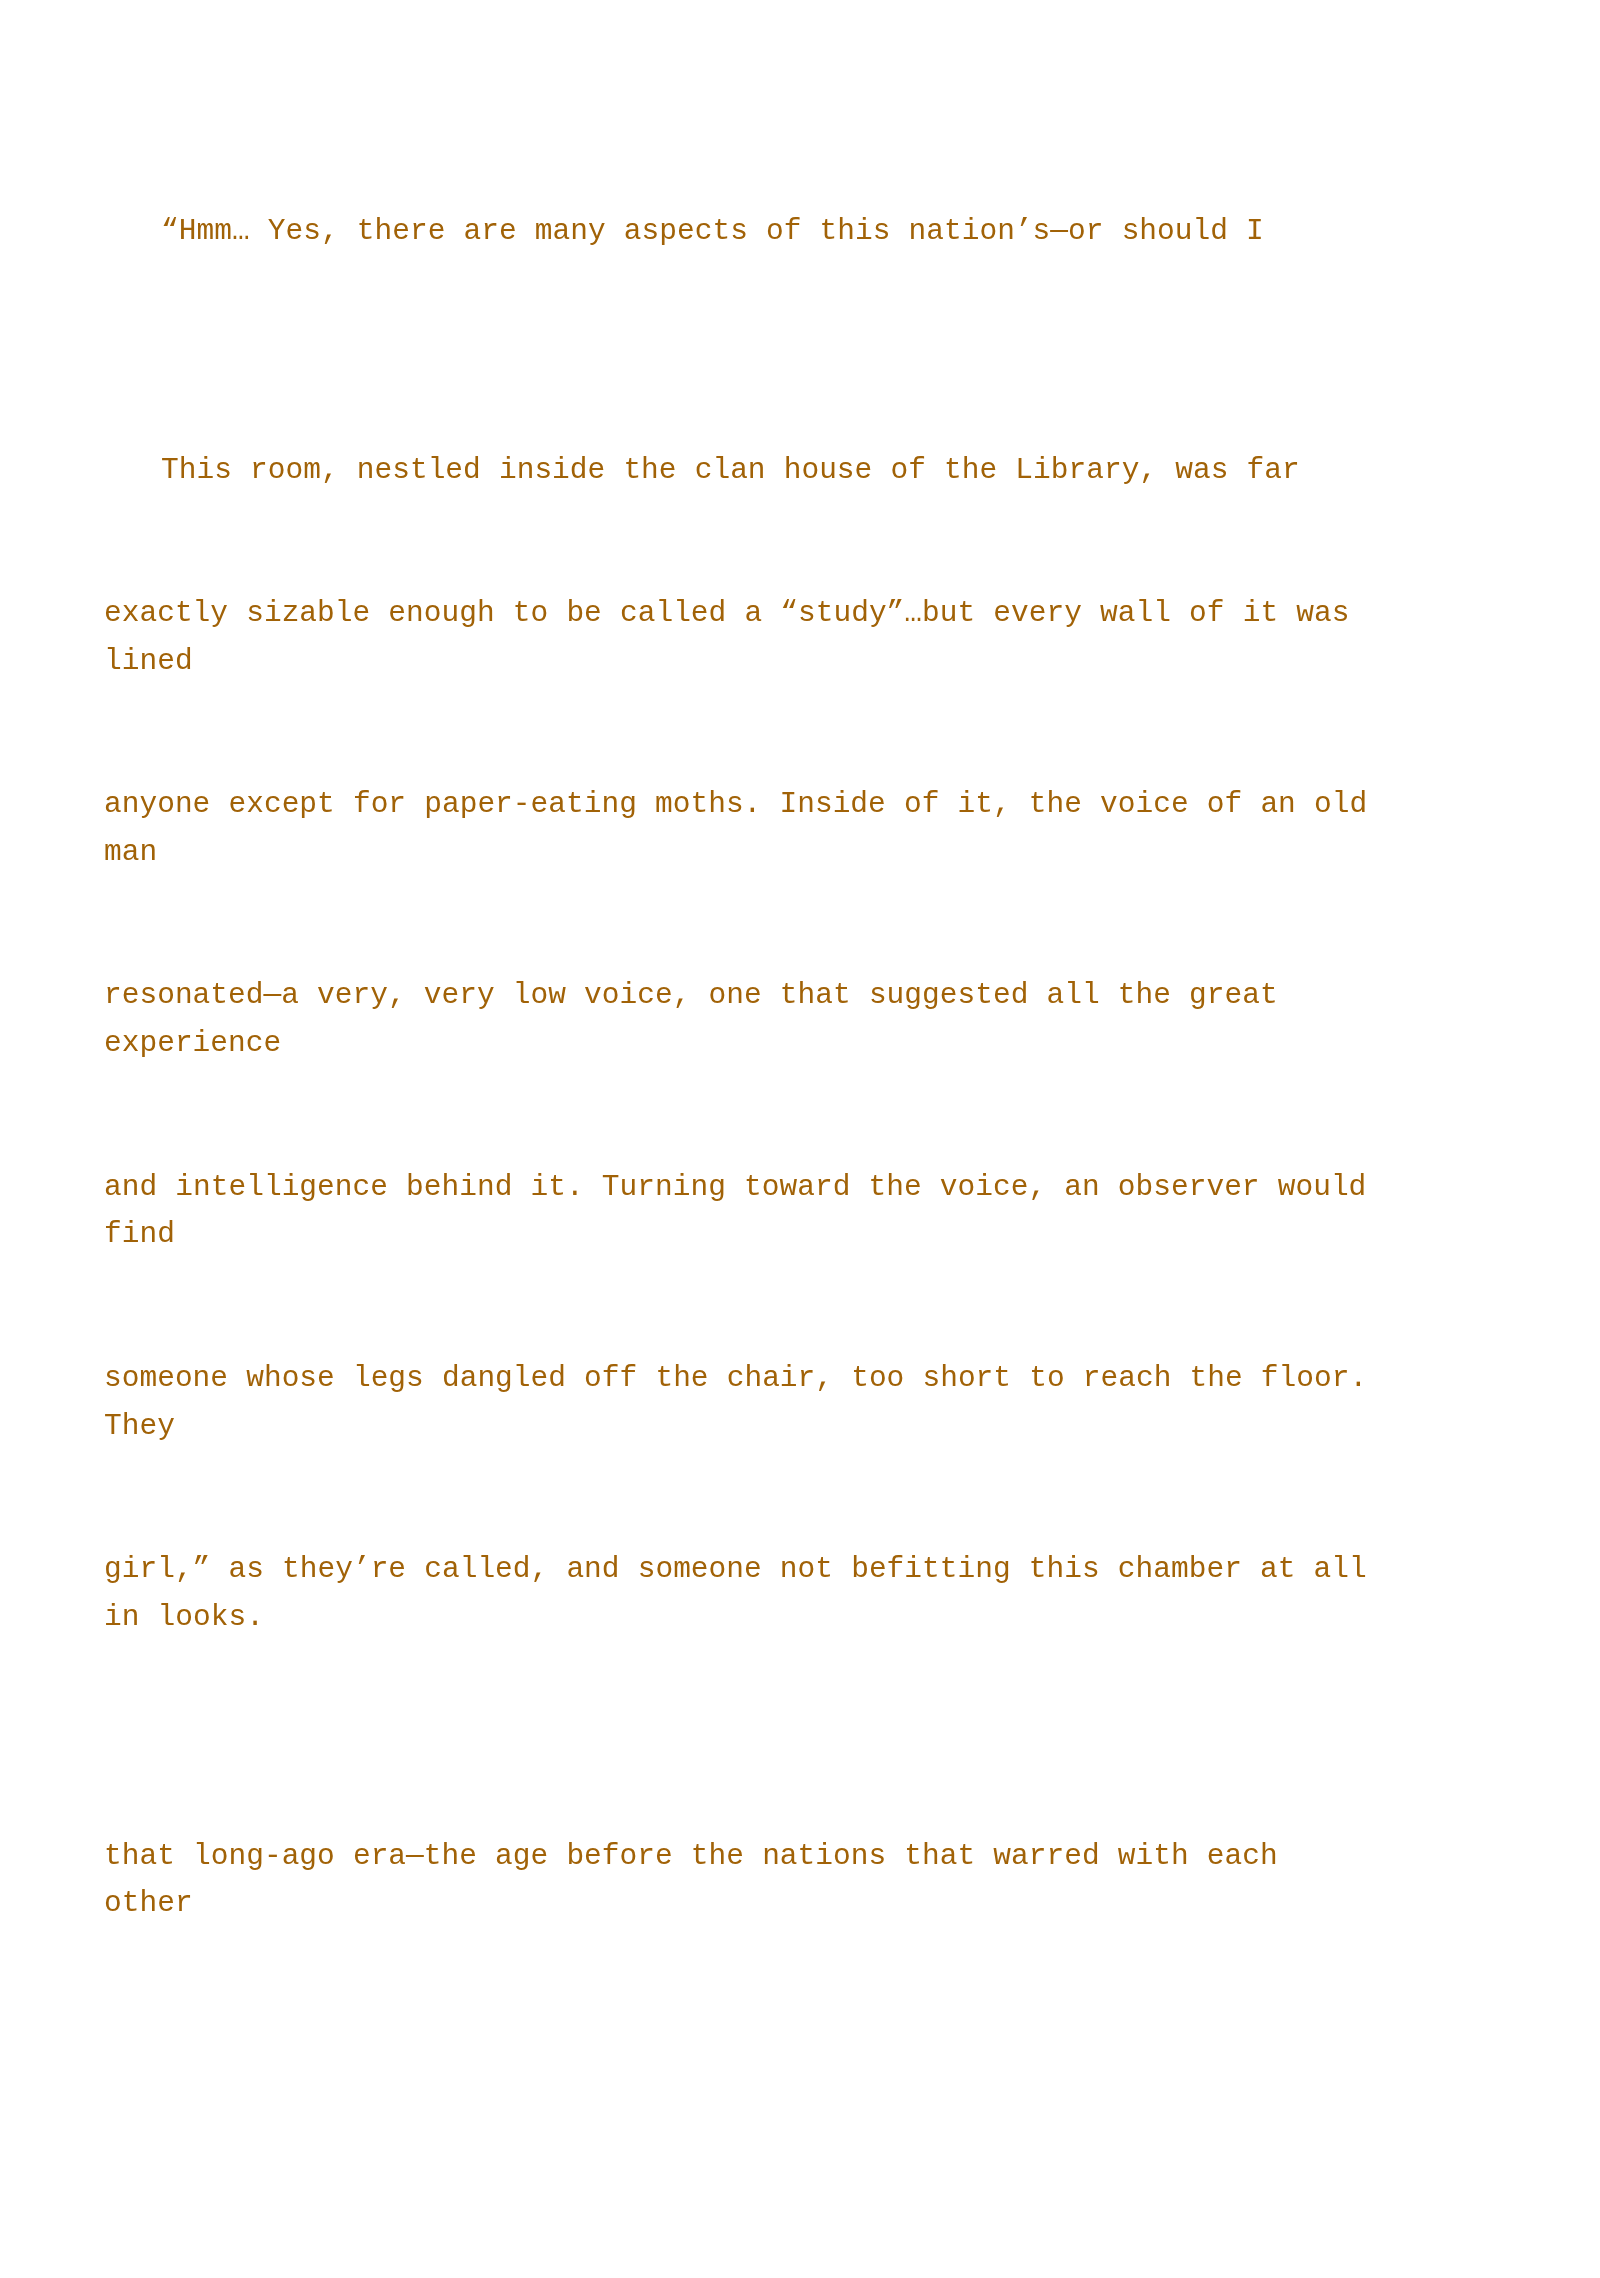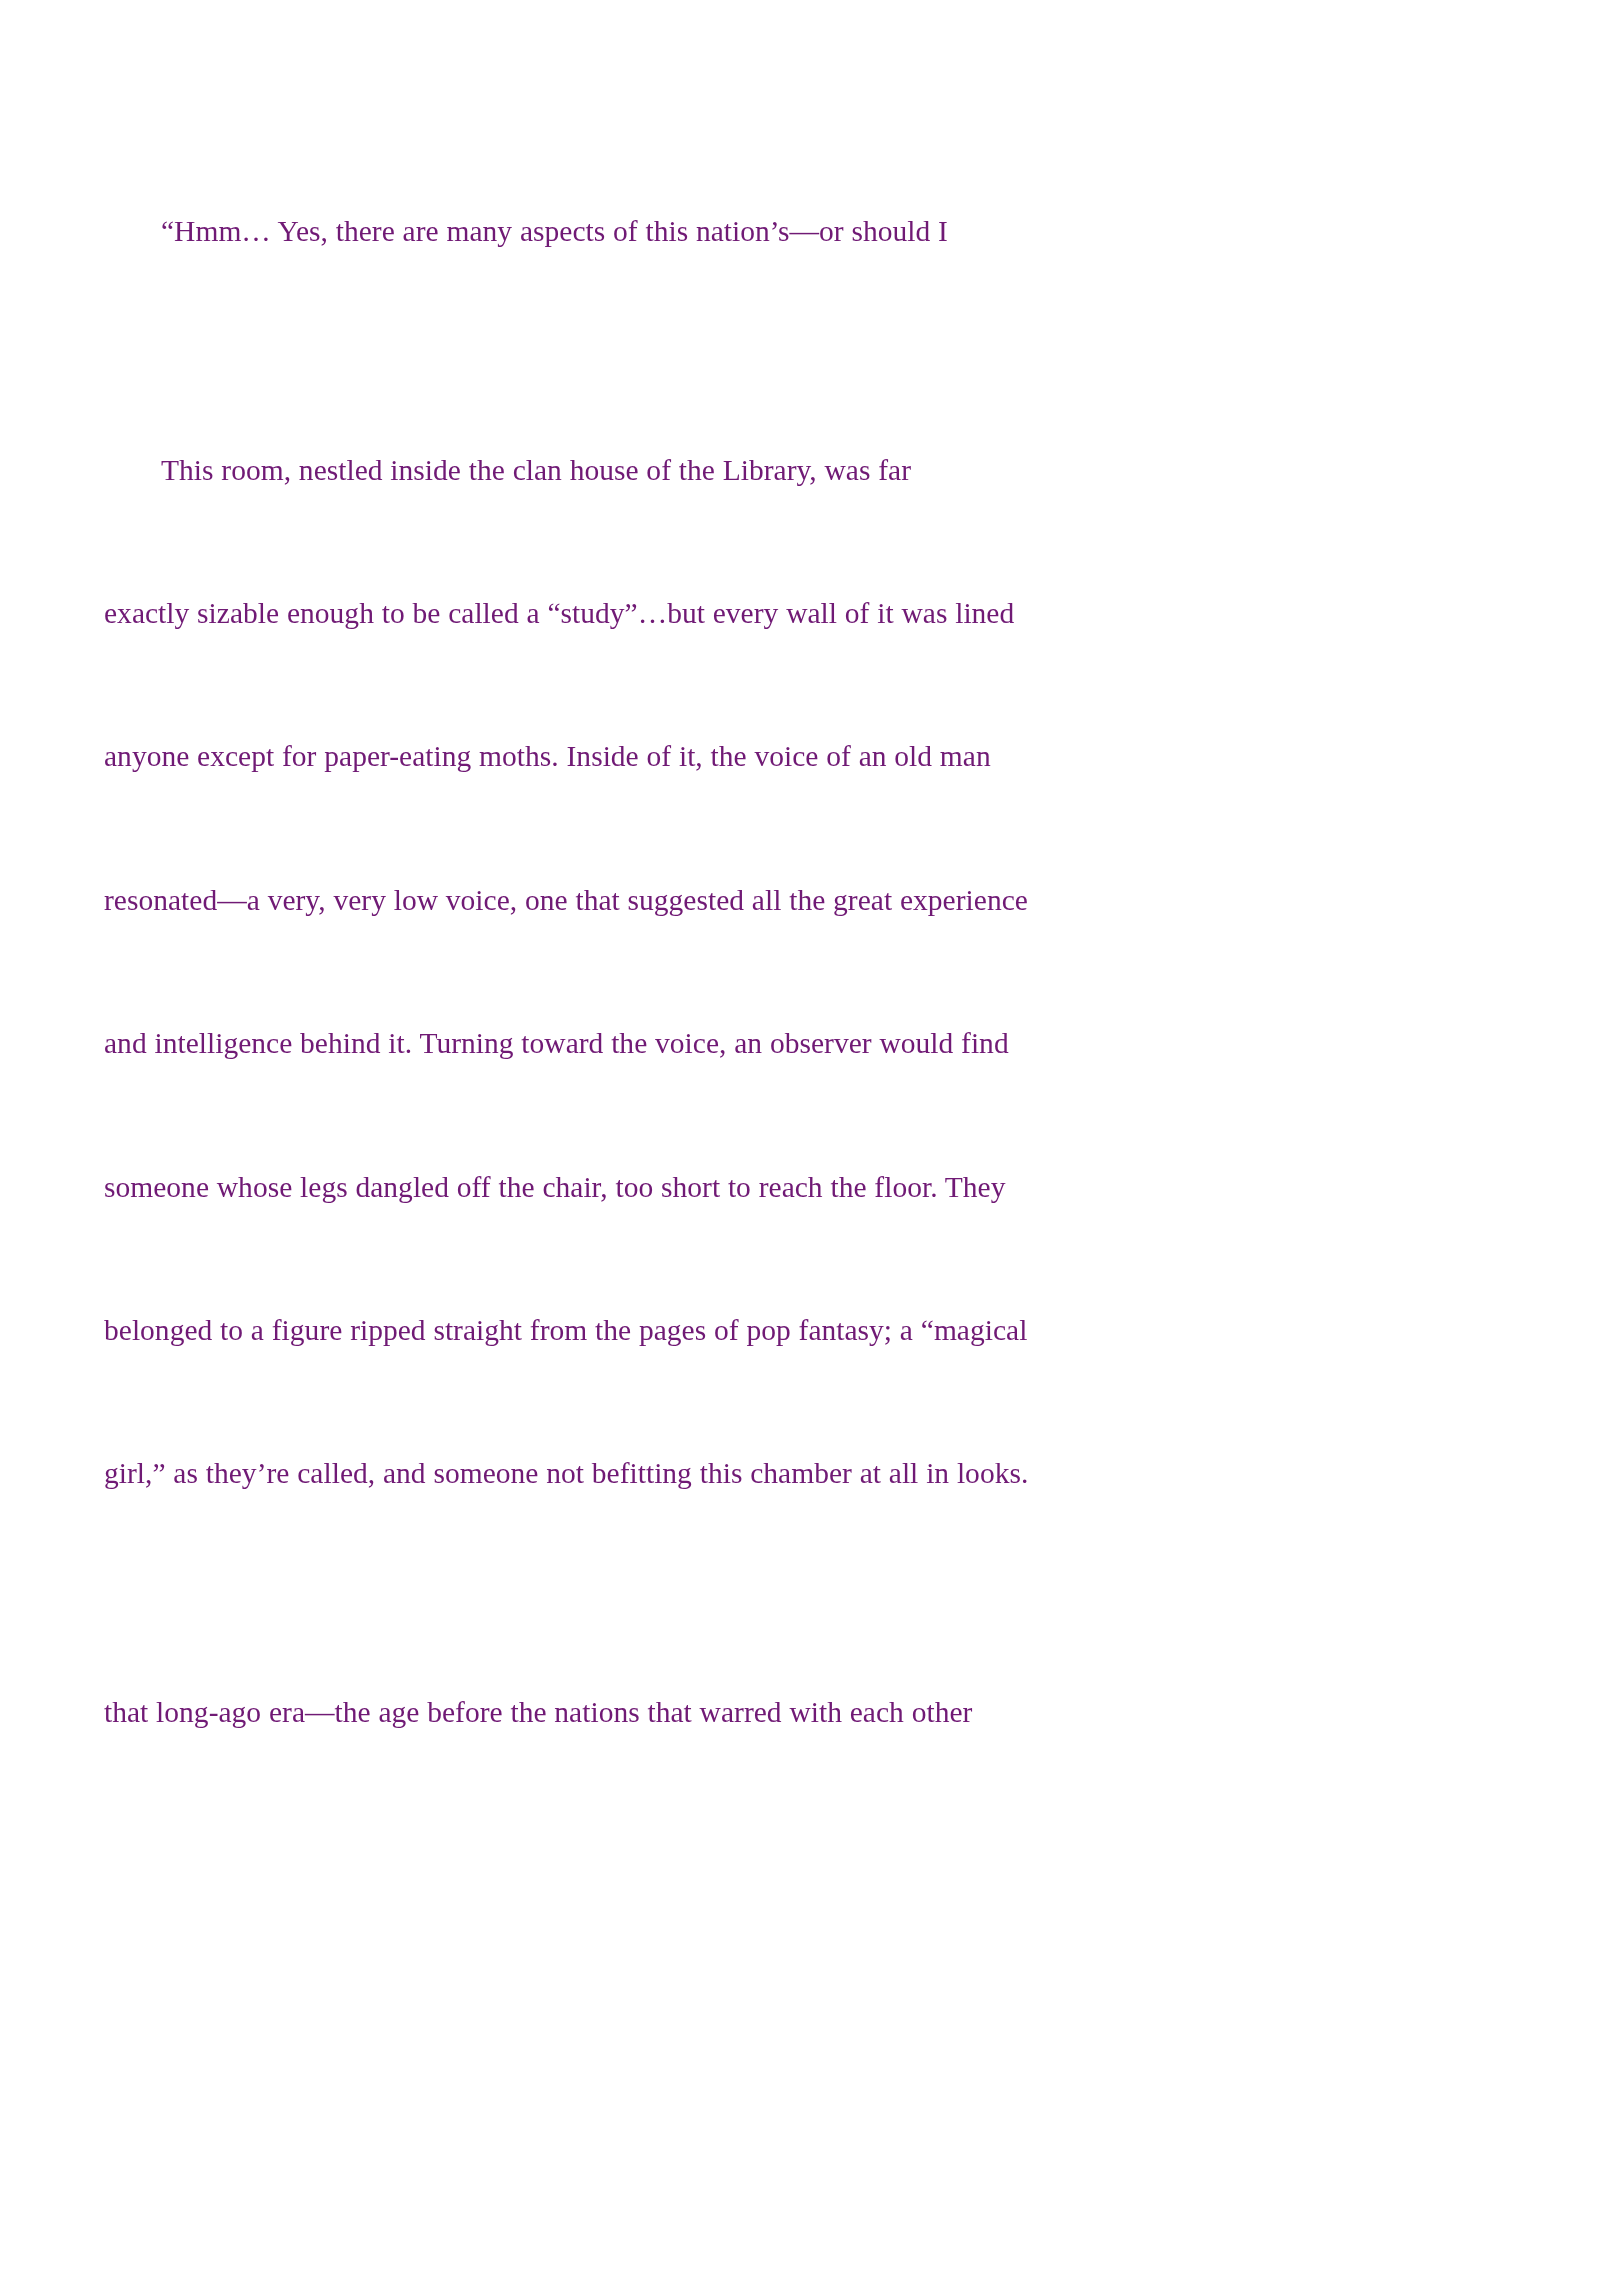--- a/index.html
+++ b/index.html
@@ -29,22 +29,23 @@
     top: 112px;
     width: 1268px;
   }
 
   .para {
     margin: 0;
     font-size: 29.5px;
     line-height: 47.8px;
     letter-spacing: 0.02px;
     word-spacing: 0.4px;
-    color: #701a75;
+    color: #a16207;
     white-space: pre-wrap;
+    font-family: Liberation Mono, monospace;
   }
 
   .para .ln {
     display: block;
   }
 
   .indent {
     display: inline-block;
     width: 57px;
   }
@@ -63,21 +64,20 @@
       <span class="ln"><span class="indent"></span><span>“Hmm… Yes, there are many aspects of this nation’s—or should I</span></span>
     </p>
 
     <p class="para">
       <span class="ln"><span class="indent"></span><span>This room, nestled inside the clan house of the Library, was far</span></span>
       <span class="ln">exactly sizable enough to be called a “study”…but every wall of it was lined</span>
       <span class="ln">anyone except for paper-eating moths. Inside of it, the voice of an old man</span>
       <span class="ln">resonated—a very, very low voice, one that suggested all the great experience</span>
       <span class="ln">and intelligence behind it. Turning toward the voice, an observer would find</span>
       <span class="ln">someone whose legs dangled off the chair, too short to reach the floor. They</span>
-      <span class="ln">belonged to a figure ripped straight from the pages of pop fantasy; a “magical</span>
       <span class="ln">girl,” as they’re called, and someone not befitting this chamber at all in looks.</span>
     </p>
 
     <p class="para">
       <span class="ln">that long-ago era—the age before the nations that warred with each other</span>
       
       
       
     </p>
 

